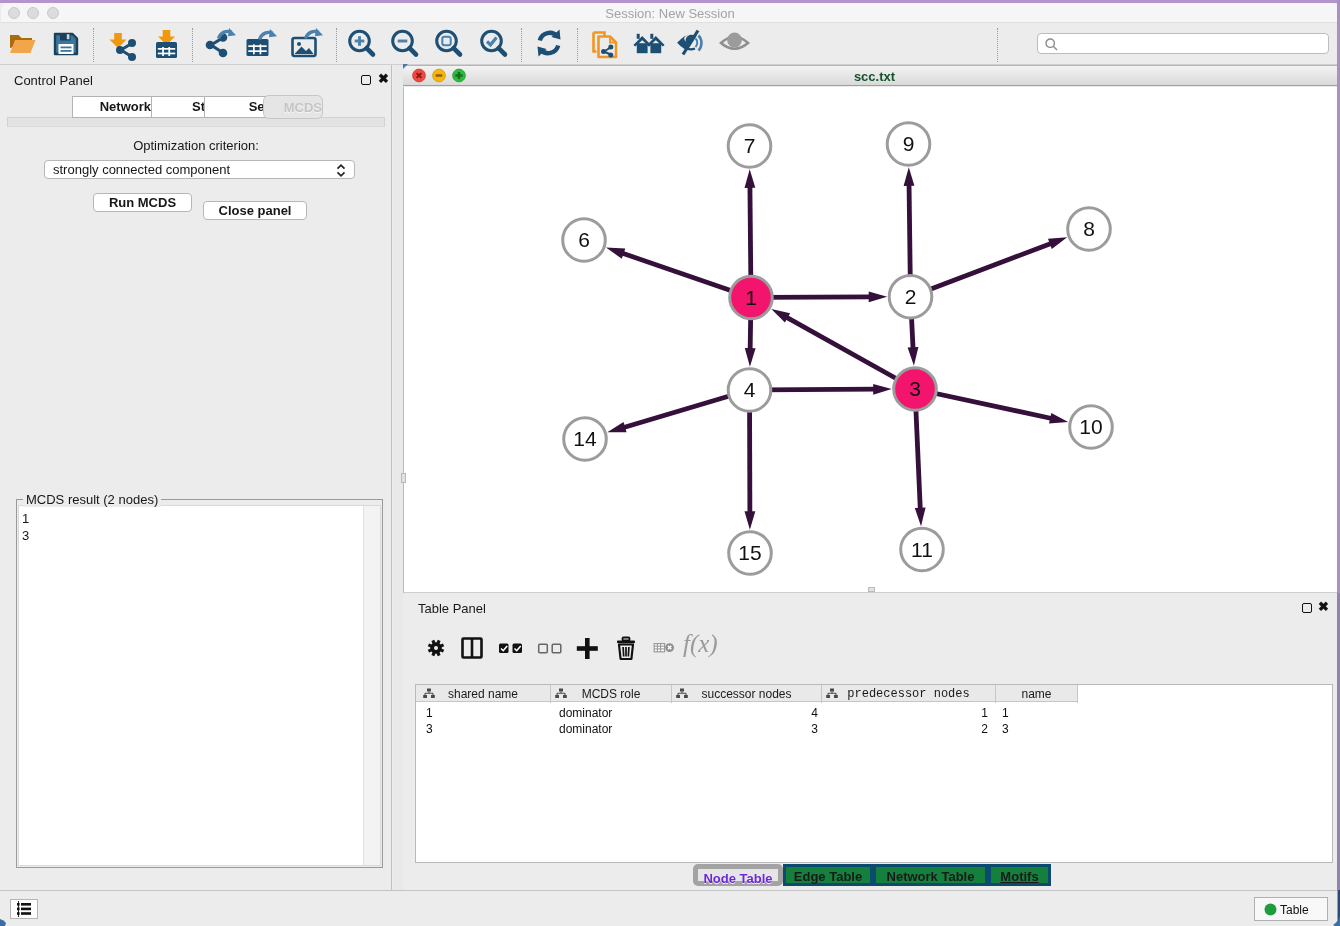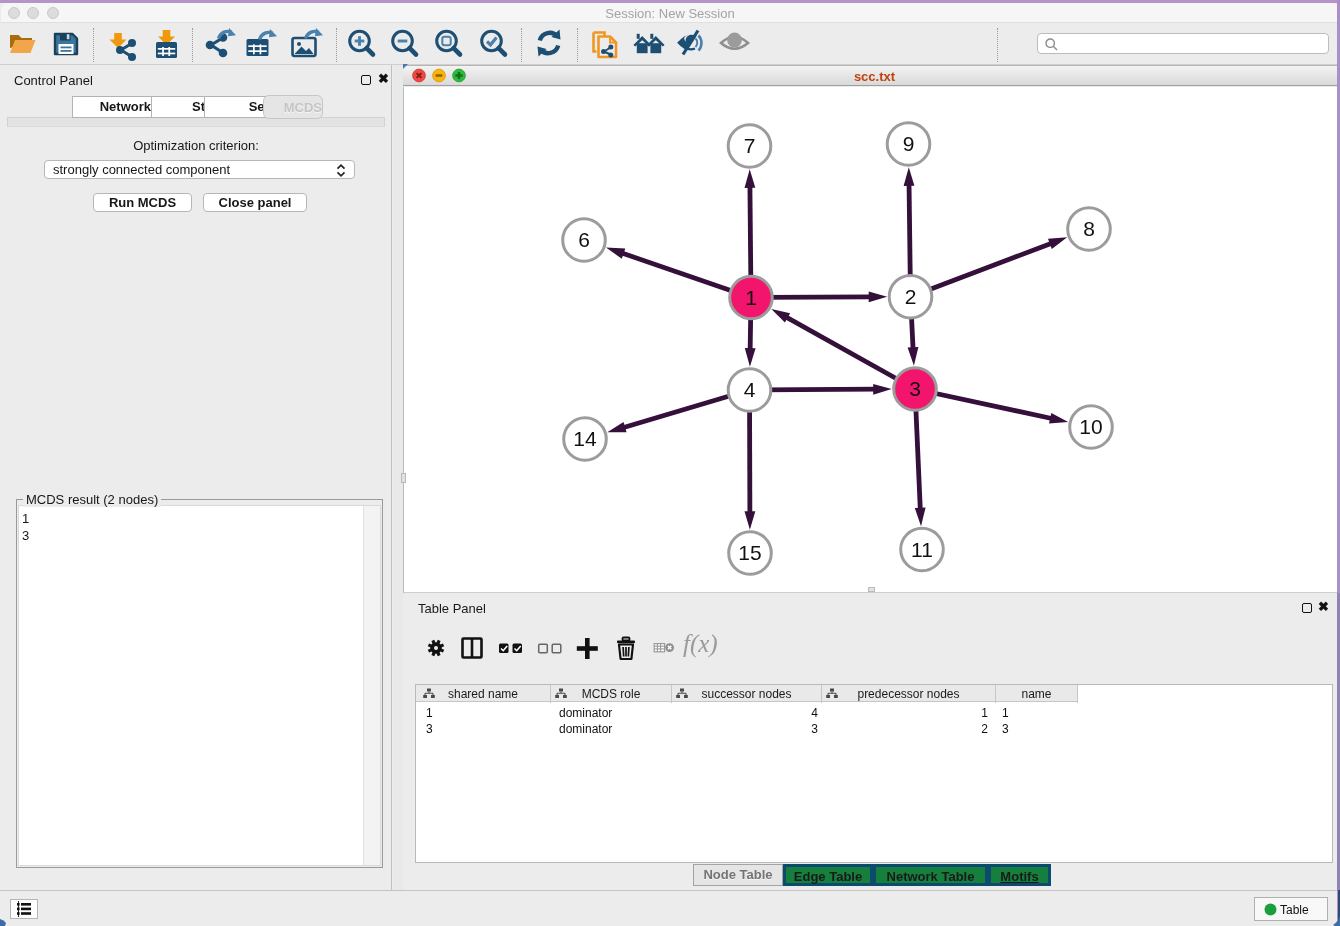--- a/index.html
+++ b/index.html
@@ -41,32 +41,32 @@
 #nettext { color:rgba(42,42,42,0.99); }
 #tptoolbar div { color:rgba(154,154,154,0.99); }
 
 
 #vsplit { left:393px; top:65px; width:10px; height:825px; background:#e9e9e9; }
 
 
 #netwin { left:403px; top:65px; width:934px; height:528px; }
 #nettitle { left:0; top:0; width:934px; height:21px; background:linear-gradient(#f3f3f3,#d9d9d9); border-bottom:1px solid #9f9f9f; border-top:1px solid #b5b5b5; }
 #netcanvas { left:0; top:22px; width:934px; height:506px; background:#fff; border-left:1px solid #b9b9b9; border-bottom:1px solid #cfcfcf; }
-#nettext { width:100%; top:4px; text-align:center; font-size:13px; font-weight:bold; color:#c2410c; padding-left:9px; }
+#nettext { width:100%; top:4px; text-align:center; font-size:13px; font-weight:bold; color:#14532d; padding-left:9px; }
 
 
 #tpanel { left:403px; top:593px; width:937px; height:297px; background:#ececec; }
 #tp-title { left:15px; top:8px; font-size:13px; color:#1a1a1a; }
 #tptoolbar { left:12px; top:30px; width:913px; height:36px; }
 #ttable { left:12px; top:91px; width:918px; height:179px; background:#fff; border:1px solid #b9b9b9; }
 #thead { left:0; top:0; width:662px; height:17px; background:#e9e9e9; border-bottom:1px solid #c6c6c6; }
 .th { position:absolute; top:0; height:18px; font-size:12px; color:#1a1a1a; text-align:center; line-height:18px; border-right:1px solid #c6c6c6; }
 .td { position:absolute; font-size:12px; color:#111; height:16px; line-height:16px; }
 .btab { position:absolute; top:0; height:22px; background:#15803d; border:3px solid #0c4a6e; color:#1a1a1a; font-size:13px; font-weight:bold; text-align:center; line-height:20px; }
-.btab.tabsel { background:#e5e5e5; color:#737373; border:1px solid #a3a3a3; border-radius:0; text-shadow:0 1px 0 #f5f5f5; }
+.btab.tabsel { background:#e5e5e5; color:#6d28d9; border:5px solid #a3a3a3; border-radius:5px; text-shadow:0 1px 0 #f5f5f5; }
 #statusbar { left:0; top:890px; width:1340px; height:36px; background:#ececec; border-top:1px solid #c3c3c3; }
 #listbtn { left:10px; top:899px; width:28px; height:20px; background:#fdfdfd; border:1px solid #b5b5b5; }
 #membtn { left:1254px; top:897px; width:74px; height:24px; background:#f8f8f8; border:1px solid #b0b0b0; font-size:12px; color:#111; }
 </style>
 </head>
 <body>
 
 <div id="purpletop" class="abs"></div>
 <div id="purpleright" class="abs"></div>
 <div class="abs" style="right:0;top:593px;width:3px;height:297px;background:#9183b2;z-index:61;"></div>
@@ -216,21 +216,21 @@
 <div class="abs tab" style="left:204px;top:96px;width:84px;">Select</div>
 <div class="abs tab tabsel" style="left:263px;top:95px;width:60px;height:24px;line-height:23px;">MCDS</div>
 <div id="optlabel" class="abs">Optimization criterion:</div>
 <div id="combo" class="abs">strongly connected component
  <svg class="abs" style="right:8px;top:3px;" width="10" height="13" viewBox="0 0 10 13">
       <path d="M1.5 4.6 L5 1.2 L8.5 4.6" fill="none" stroke="#222" stroke-width="1.7"></path>
       <path d="M1.5 8.4 L5 11.8 L8.5 8.4" fill="none" stroke="#222" stroke-width="1.7"></path>
     </svg>
 </div>
 <div class="btn" style="left:93px;top:193px;width:99px;">Run MCDS</div>
-<div class="btn" style="left:203px;top:193px;width:104px;">Close panel</div>
+<div class="btn" style="left:203px;top:201px;width:104px;">Close panel</div>
 <div id="fieldset" class="abs"></div>
 <div id="fieldwhite" class="abs"></div>
 <div id="scrolltrack" class="abs"></div>
 <div id="fieldlegend" class="abs">MCDS result (2 nodes)</div>
 <div class="abs mono1" style="left:22px;top:511px;">1</div>
 <div class="abs mono1" style="left:22px;top:528px;">3</div>
 
 <div id="vsplit" class="abs"></div>
 
 <div id="netwin" class="abs">
@@ -357,21 +357,21 @@
         <circle cx="20.6" cy="14.6" r="4.4" fill="#8f8f8f"></circle>
         <path d="M18.9 12.9 l3.4 3.4 M22.3 12.9 l-3.4 3.4" stroke="#fff" stroke-width="1.5"></path>
       </svg>
     <div class="abs" style="left:268px;top:7px;font-family:'Liberation Serif',serif;font-style:italic;font-size:25px;color:#9a9a9a;">f(x)</div>
   </div>
   <div id="ttable" class="abs">
     <div id="thead" class="abs"></div>
     <div class="th" style="left:0;width:135px;">shared name</div>
     <div class="th" style="left:135px;width:121px;">MCDS role</div>
     <div class="th" style="left:256px;width:150px;">successor nodes</div>
-    <div class="th" style="left:406px;width:174px;">predecessor nodes</div>
+    <div class="th" style="left:406px;width:174px;font-family:Liberation Mono, monospace;">predecessor nodes</div>
     <div class="th" style="left:580px;width:82px;">name</div>
     <svg class="abs" style="left:7px;top:3px;" width="12" height="11" viewBox="0 0 12 11">
         <rect x="4" y="0.5" width="4" height="3" fill="#4a4a4a"></rect>
         <path d="M6 3.5 V5.3 M2 5.3 H10 M2 5.3 V7 M10 5.3 V7" stroke="#4a4a4a" stroke-width="1.1" fill="none"></path>
         <rect x="0.2" y="7" width="3.8" height="3" fill="#4a4a4a"></rect>
         <rect x="8" y="7" width="3.8" height="3" fill="#4a4a4a"></rect>
       </svg>
     <svg class="abs" style="left:139px;top:3px;" width="12" height="11" viewBox="0 0 12 11">
         <rect x="4" y="0.5" width="4" height="3" fill="#4a4a4a"></rect>
         <path d="M6 3.5 V5.3 M2 5.3 H10 M2 5.3 V7 M10 5.3 V7" stroke="#4a4a4a" stroke-width="1.1" fill="none"></path>

